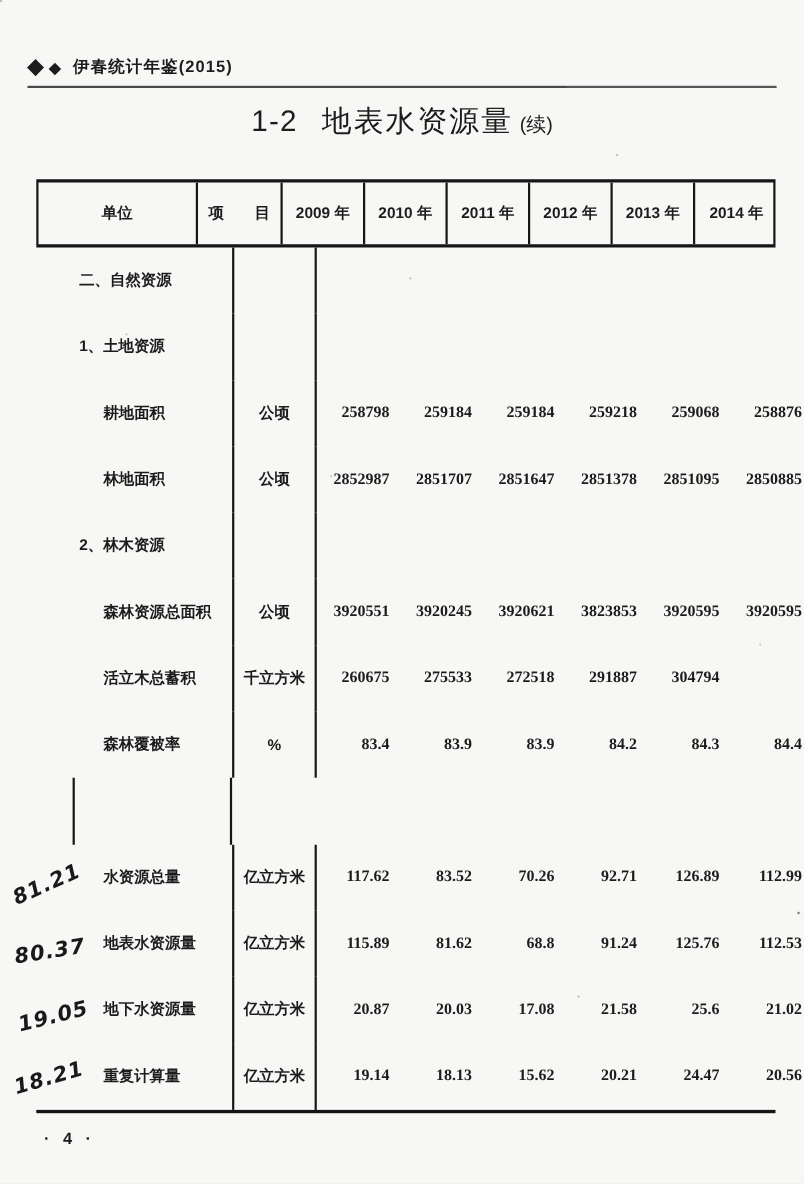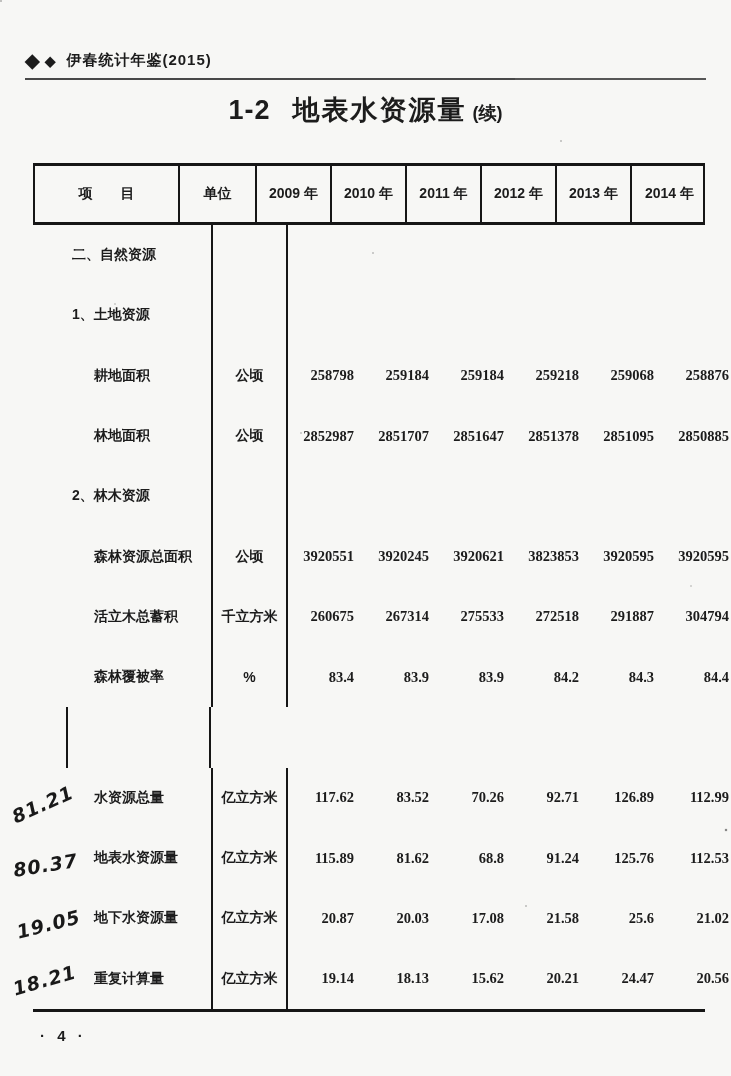--- a/index.html
+++ b/index.html
@@ -22,21 +22,21 @@
   .dia-sm{font-size:14px;line-height:1;margin-right:6px;}
   .head-rule{
     position:absolute;left:25px;top:78px;width:681px;height:2px;
     background:linear-gradient(90deg,#2a2a2a 0 72%, #3a3a3a 72% 100%);
     opacity:.85;
   }
   
   .table-title{
     position:absolute;left:0;top:92px;width:731px;
     display:flex;justify-content:center;align-items:baseline;gap:22px;
-    font-weight:bold;
+    font-weight:normal;
   }
   .title-number{font-size:27px;letter-spacing:1px;}
   .title-text{font-size:27px;letter-spacing:2px;}
   .title-suffix{font-size:18px;letter-spacing:0;margin-left:-16px;}
   
   .yb-table{
     position:absolute;left:33px;top:163px;width:672px;
   }
   .thead{
     display:grid;
@@ -131,22 +131,22 @@
   <div class="head-rule"></div>
 
   <div class="table-title">
     <span class="title-number">1-2</span>
     <span class="title-text">地表水资源量</span>
     <span class="title-suffix">(续)</span>
   </div>
 
   <div class="yb-table">
     <div class="thead">
+        <div class="hcell">单位</div>
         <div class="hcell">项　　目</div>
-        <div class="hcell">单位</div>
         <div class="hcell">2009 年</div>
         <div class="hcell">2010 年</div>
         <div class="hcell">2011 年</div>
         <div class="hcell">2012 年</div>
         <div class="hcell">2013 年</div>
         <div class="hcell">2014 年</div>
       </div>
     <div class="tbody">
         <div class="trow">
           <div class="cell lab section">二、自然资源</div>
@@ -205,21 +205,20 @@
           <div class="cell val">3920245</div>
           <div class="cell val">3920621</div>
           <div class="cell val">3823853</div>
           <div class="cell val">3920595</div>
           <div class="cell val">3920595</div>
         </div>
         <div class="trow">
           <div class="cell lab data">活立木总蓄积</div>
           <div class="cell unit">千立方米</div>
           <div class="cell val">260675</div>
-          <div class="cell val">267314</div>
           <div class="cell val">275533</div>
           <div class="cell val">272518</div>
           <div class="cell val">291887</div>
           <div class="cell val">304794</div>
         </div>
         <div class="trow">
           <div class="cell lab data">森林覆被率</div>
           <div class="cell unit">%</div>
           <div class="cell val">83.4</div>
           <div class="cell val">83.9</div>

